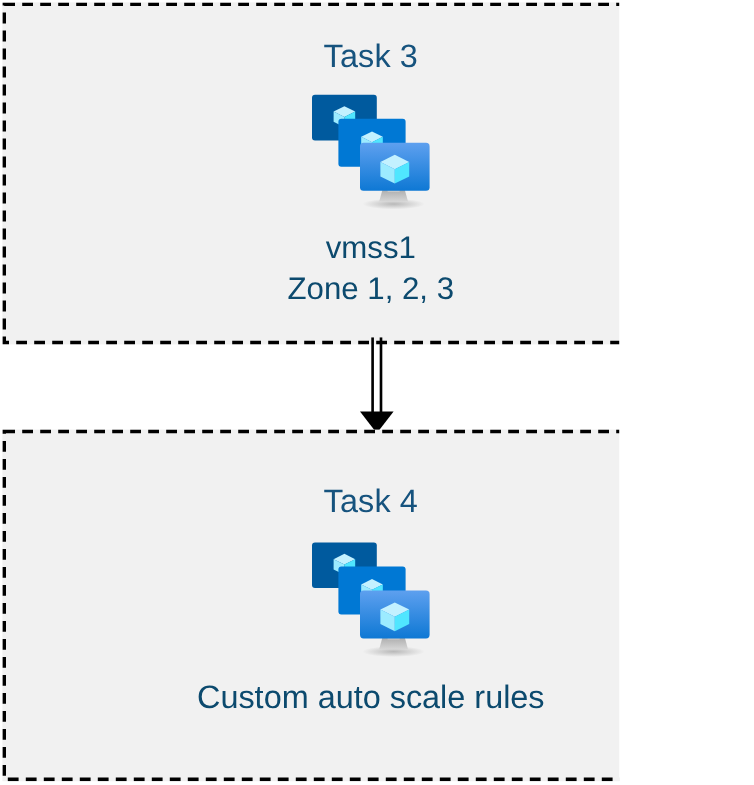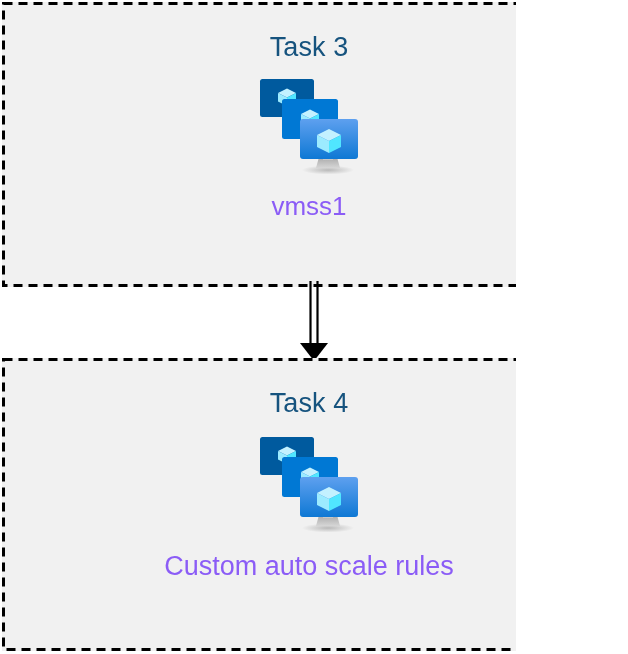--- a/index.html
+++ b/index.html
@@ -49,33 +49,33 @@
 
   .task-title {
     position: relative;
     color: #16537e;
     font-size: 27px;
     line-height: 1;
     letter-spacing: 0.1px;
     white-space: nowrap;
   }
   #box-task3 .task-title { margin-top: 32px; }
-  #box-task4 .task-title { margin-top: 32px; }
+  #box-task4 .task-title { margin-top: 47px; }
 
   .icon-wrap {
     position: relative;
     width: 110px;
     height: 104px;
   }
   #box-task3 .icon-wrap { margin-top: 14px; }
   #box-task4 .icon-wrap { margin-top: 16px; }
 
   .caption {
     position: relative;
-    color: #8b5cf6;
+    color: #0c4a6e;
     font-size: 26px;
     line-height: 34px;
     text-align: center;
     white-space: nowrap;
   }
   #box-task3 .caption { margin-top: 10px; }
   #box-task4 .caption { margin-top: 12px; font-size: 27px; }
 
   
   #connector {
@@ -138,20 +138,21 @@
         <g>
           <polygon points="63,60 75,54 87,60 75,66" fill="#C3F1FF"></polygon>
           <polygon points="63,60 75,66 75,78 63,72" fill="#9CEBFF"></polygon>
           <polygon points="87,60 75,66 75,78 87,72" fill="#50E6FF"></polygon>
         </g>
       </svg>
     </div>
 
     <div class="caption">
       <div>vmss1</div>
+      <div>Zone 1, 2, 3</div>
     </div>
   </div>
 
   <svg id="connector" viewBox="0 0 44 82">
     <line x1="18.5" y1="0" x2="18.5" y2="64" stroke="#000000" stroke-width="2.2"></line>
     <line x1="25.5" y1="0" x2="25.5" y2="64" stroke="#000000" stroke-width="2.2"></line>
     <polygon points="8,62 36,62 22,80" fill="#000000"></polygon>
   </svg>
 
   <div class="task-box" id="box-task4">

